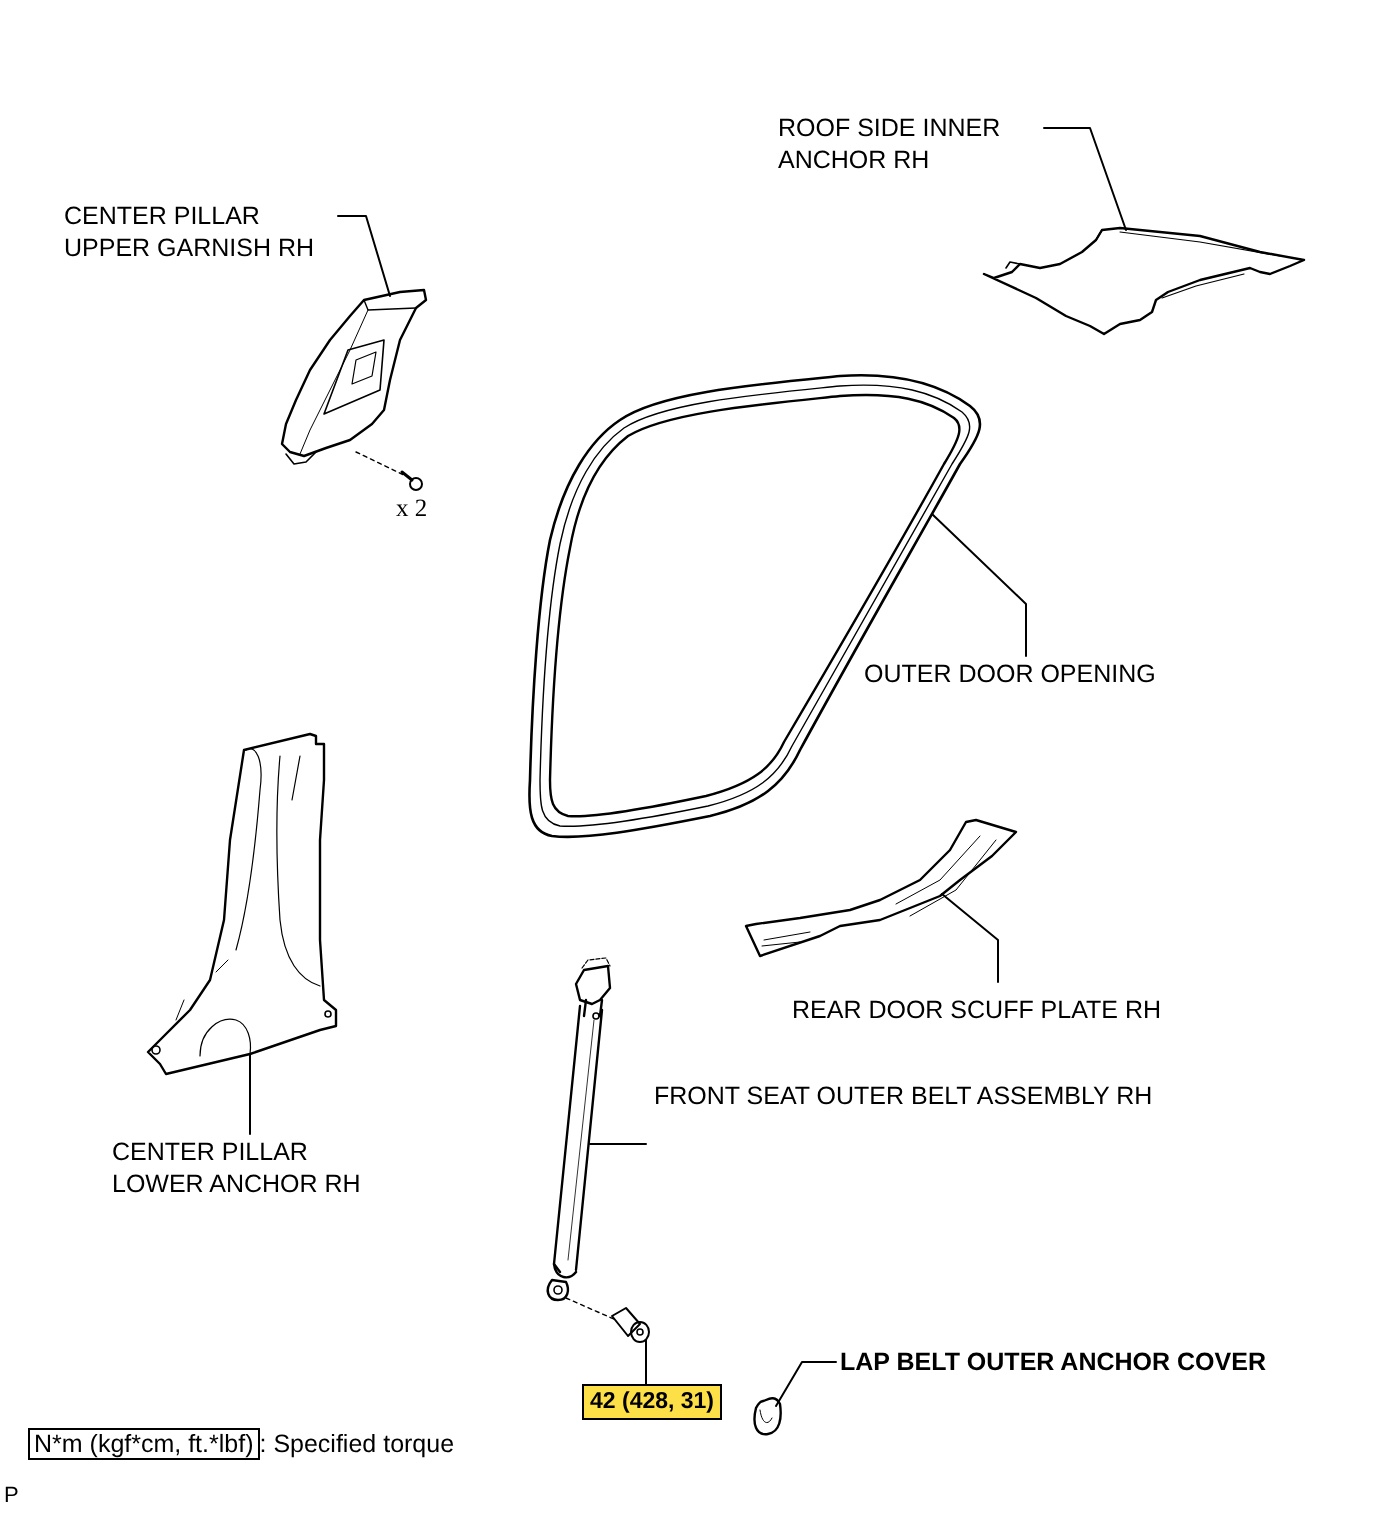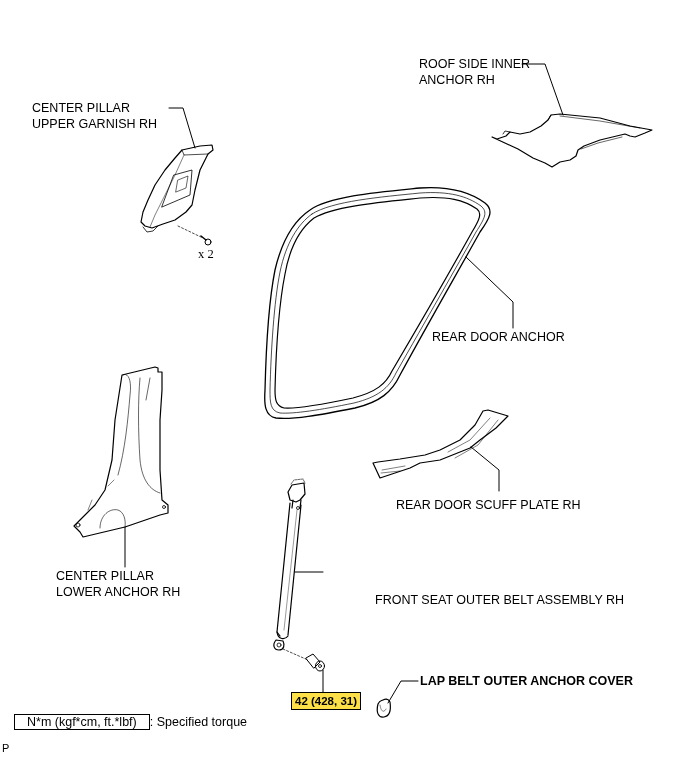--- a/index.html
+++ b/index.html
@@ -3,21 +3,21 @@
   <meta charset="utf-8">
   <style>
     html, body { margin: 0; padding: 0; background: #ffffff; }
     body { width: 690px; height: 757px; position: relative; overflow: hidden;
            font-family: "Liberation Sans", sans-serif; color: #000; }
     svg.art { position: absolute; left: 0; top: 0; width: 690px; height: 757px; }
     .lbl { position: absolute; font-size: 12.5px; line-height: 16px; white-space: nowrap; letter-spacing: 0; }
     .torque { position: absolute; border: 1px solid #000; font-weight: bold; font-size: 11.5px;
               line-height: 14px; padding: 1px 3px; background: #fde047; white-space: nowrap; }
     .legend { position: absolute; font-size: 12.5px; line-height: 16px; white-space: nowrap; }
-    .legend .box { border: 1px solid #000; padding: 0 12px; }
+    .legend .box { border: 1px solid #000; padding: 0 2px; }
     .pmark { position: absolute; font-size: 11px; }
   </style>
 </head>
 <body>
 
 <svg class="art" viewBox="0 0 690 757" xmlns="http://www.w3.org/2000/svg">
   <g fill="none" stroke="#000" stroke-width="1.2" stroke-linejoin="round" stroke-linecap="round">
 
     <g>
       <path d="M492,137 L497,139 L506,136 L510,132 L520,134 L530,132 L541,126 L548,120 L551,115 L560,114 L600,118 L630,126 L652,130 L645,133 L635,137 L630,136 L625,134 L600,140 L584,146 L578,150 L576,156 L570,160 L560,162 L552,167 L545,163 L533,158 L518,149 Z"></path>
@@ -101,44 +101,44 @@
 
     <g>
       <path d="M378,704 C376,712 378,718 384,717 C390,716 391,709 390,702 C388,698 385,699 383,700 C381,701 380,700 378,704 Z"></path>
       <path d="M380,705 C381,712 384,713 386,709" stroke-width="0.5"></path>
     </g>
 
     <path d="M388,703 L401,681 L418,681" stroke-width="1"></path>
   </g>
 </svg>
 
-<div class="lbl" style="left:389px; top:56px;margin-left:30px;">
+<div class="lbl" style="left:389px; top:56px;">
   <div>ROOF SIDE INNER</div>
   <div>ANCHOR RH</div>
 </div>
 
 <div class="lbl" style="left:32px; top:100px;">
   <div>CENTER PILLAR</div>
   <div>UPPER GARNISH RH</div>
 </div>
 
 <div class="lbl" style="left:198px; top:246px;font-family:Liberation Serif, serif;">x 2</div>
 
 <div class="lbl" style="left:432px; top:329px;">
-  <div>REAR DOOR ANCHOR</div>
+  <div>OUTER DOOR OPENING</div>
 </div>
 
 <div class="lbl" style="left:56px; top:568px;">
   <div>CENTER PILLAR</div>
   <div>LOWER ANCHOR RH</div>
 </div>
 
 <div class="lbl" style="left:396px; top:497px;">REAR DOOR SCUFF PLATE RH</div>
 
-<div class="lbl" style="left:327px; top:592px;margin-left:48px;">FRONT SEAT OUTER BELT ASSEMBLY RH</div>
+<div class="lbl" style="left:327px; top:540px;">FRONT SEAT OUTER BELT ASSEMBLY RH</div>
 
 <div class="lbl" style="left:420px; top:673px;font-weight:bold;">LAP BELT OUTER ANCHOR COVER</div>
 
 <div class="torque" style="left:291px; top:692px;">42 (428, 31)</div>
 
 <div class="legend" style="left:14px; top:714px;">
   <span class="box">N*m (kgf*cm, ft.*lbf)</span><span>: Specified torque</span>
 </div>
 
 <div class="pmark" style="left:2px; top:742px;">P</div>

